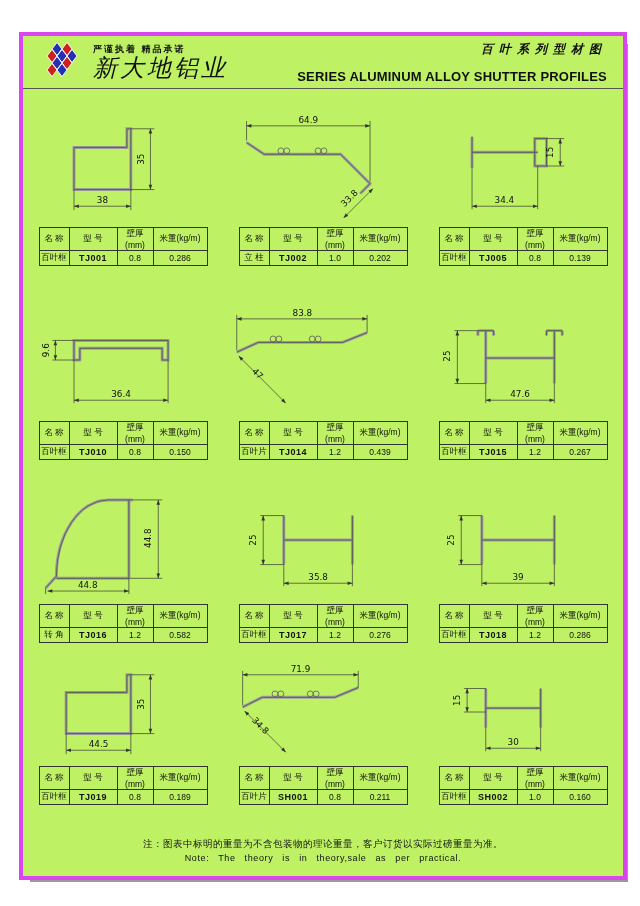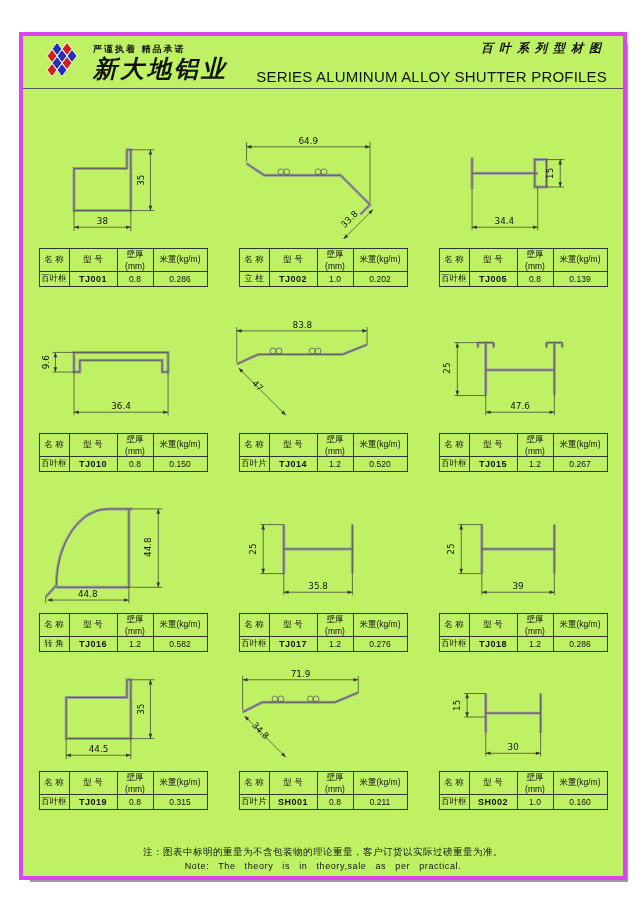--- a/index.html
+++ b/index.html
@@ -5,44 +5,44 @@
   html,body{margin:0;padding:0;background:#fff;}
   body{width:640px;height:906px;position:relative;font-family:"Liberation Sans","DejaVu Sans",sans-serif;color:#111;}
   .sheet{position:absolute;left:19px;top:32px;width:600px;height:840px;border:4px solid #d946ef;background:#bef264;
          box-shadow:6px 7px 0 -5px #9a9a9a;}
   
   .hdr{height:53px;border-bottom:1px solid #555;display:flex;justify-content:space-between;align-items:center;
        padding:0 16px 0 16px;box-sizing:border-box;}
   .brand{display:flex;align-items:center;gap:8px;}
   .brand-text{display:flex;flex-direction:column;}
   .slogan{font-size:9px;font-weight:700;letter-spacing:2px;}
-  .company{font-size:24px;font-weight:700;font-style:italic;letter-spacing:3px;
+  .company{font-size:24px;font-weight:400;font-style:italic;letter-spacing:3px;
            font-family:"DejaVu Serif","Liberation Serif",serif;line-height:1.05;}
   .titles{text-align:right;}
   .title-cn{font-size:12px;font-weight:700;font-style:italic;letter-spacing:6px;
             font-family:Liberation Serif, serif;}
-  .title-en{font-size:15px;font-weight:400;margin-top:11px;letter-spacing:0.2px;}
+  .title-en{font-size:13px;font-weight:700;margin-top:11px;letter-spacing:0.2px;}
   
   .grid{display:grid;grid-template-columns:repeat(3,1fr);grid-template-rows:204px 185px 180px 158px;}
-  .cell{display:flex;flex-direction:column;align-items:center;justify-content:flex-end;overflow:hidden;}
+  .cell{display:flex;flex-direction:column;align-items:center;justify-content:center;overflow:hidden;}
   svg.draw{display:block;margin-bottom:3px;}
   .wall{fill:none;stroke:#9d9d9d;stroke-width:3;}
   .edge{fill:none;stroke:#4a4a4a;stroke-width:0.8;}
   .clip{fill:none;stroke:#666;stroke-width:0.9;}
   .dim{fill:none;stroke:#333;stroke-width:0.7;}
   .arr{marker-start:url(#ar);marker-end:url(#ar);}
   .dt{font-size:9px;fill:#111;font-family:"DejaVu Sans","Liberation Sans",sans-serif;}
   
   table.spec{border-collapse:collapse;margin:0 0 6px 0;}
   table.spec th,table.spec td{border:1px solid #333;text-align:center;font-weight:400;
        font-size:8.5px;height:15px;padding:0 1px;box-sizing:border-box;}
-  table.spec .c1{width:30px;} table.spec .c2{width:48px;} table.spec .c3{width:36px;} table.spec .c4{width:54px;margin-left:27px;}
+  table.spec .c1{width:30px;font-family:Liberation Serif, serif;} table.spec .c2{width:48px;} table.spec .c3{width:36px;} table.spec .c4{width:54px;margin-left:27px;}
   table.spec td.mod{font-weight:700;font-size:9px;letter-spacing:0.5px;}
   
-  .notes{position:absolute;left:0;right:0;bottom:5px;text-align:center;margin-top:16px;}
+  .notes{position:absolute;left:0;right:0;bottom:13px;text-align:center;margin-top:16px;}
   .note-cn{font-size:9.5px;letter-spacing:0.5px;}
   .note-en{font-size:9px;letter-spacing:0.6px;word-spacing:6px;margin-top:2px;}
 </style>
 </head>
 <body>
 
 <div class="sheet">
 
   <div class="hdr">
     <div class="brand">
@@ -232,21 +232,21 @@
             <tr>
               <th class="c1">名 称</th>
               <th class="c2">型 号</th>
               <th class="c3">壁厚(mm)</th>
               <th class="c4">米重(kg/m)</th>
             </tr>
         <tr>
               <td>百叶片</td>
               <td class="mod">TJ014</td>
               <td>1.2</td>
-              <td>0.520</td>
+              <td>0.439</td>
             </tr>
       </tbody>
         </table>
     </div>
 
     <div class="cell">
       <svg class="draw" width="196" height="113" viewBox="0 0 200 115">
         <g>
           <path class="wall" d="M54,26 H70 M54,26 V31 M70,26 V31 M62,26 V80 M124,26 H140 M124,26 V31 M140,26 V31 M132,26 V80 M62,54 H132"></path>
           <path class="edge" d="M54,26 H70 M54,26 V31 M70,26 V31 M62,26 V80 M124,26 H140 M124,26 V31 M140,26 V31 M132,26 V80 M62,54 H132"></path>
@@ -392,21 +392,21 @@
             <tr>
               <th class="c1">名 称</th>
               <th class="c2">型 号</th>
               <th class="c3">壁厚(mm)</th>
               <th class="c4">米重(kg/m)</th>
             </tr>
         <tr>
               <td>百叶框</td>
               <td class="mod">TJ019</td>
               <td>0.8</td>
-              <td>0.315</td>
+              <td>0.189</td>
             </tr>
       </tbody>
         </table>
     </div>
 
     <div class="cell">
       <svg class="draw" width="196" height="100" viewBox="0 0 200 102">
         <g>
           <path class="wall" d="M18,45 L38,35 H112 L136,25"></path>
           <path class="edge" d="M18,45 L38,35 H112 L136,25"></path>

